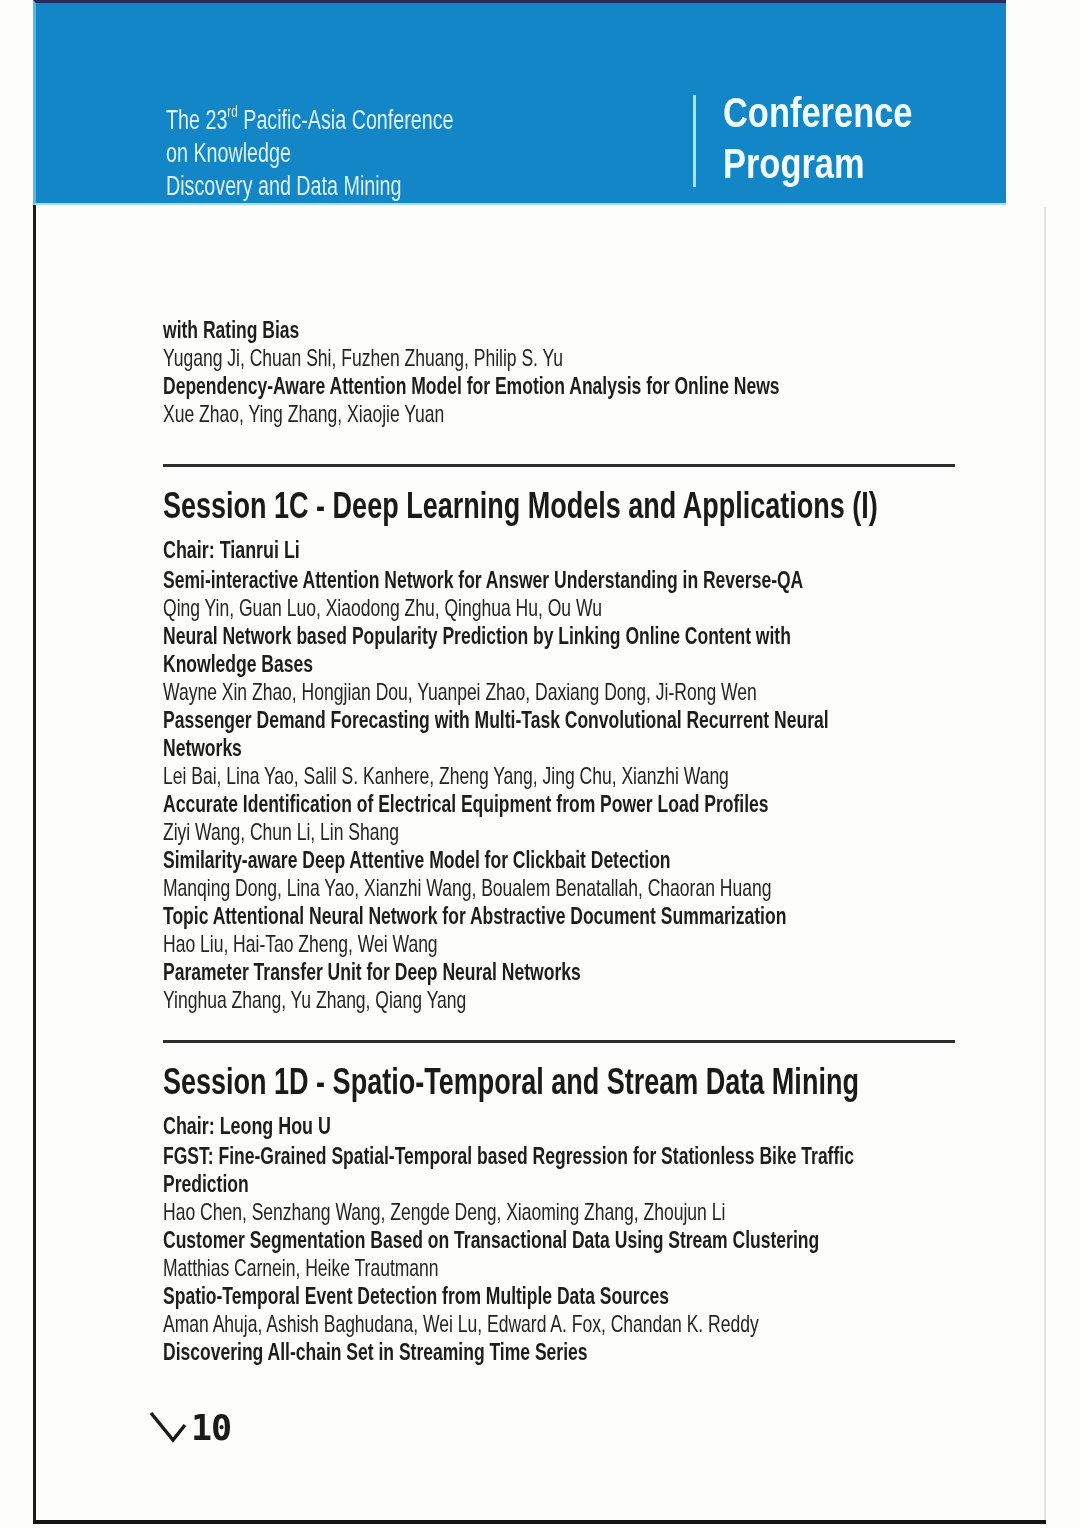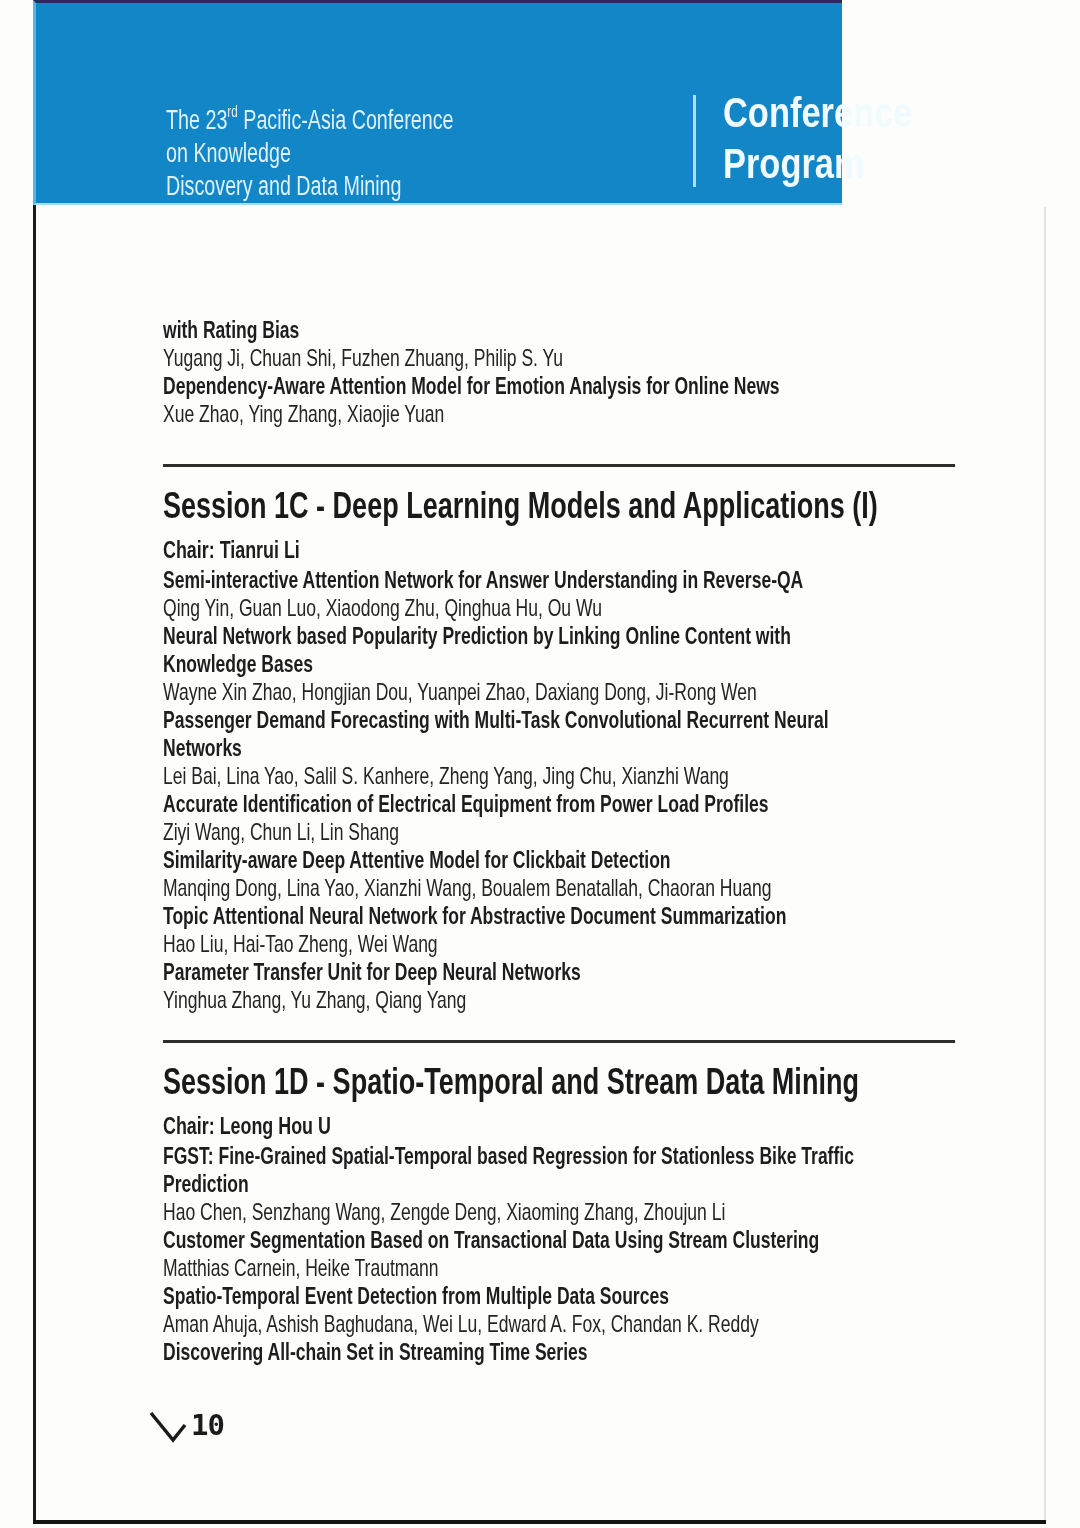--- a/index.html
+++ b/index.html
@@ -7,21 +7,21 @@
     width: 1080px; height: 1528px;
     position: relative;
     background: #fdfdfc;
     font-family: "Liberation Sans", sans-serif;
     color: #1f1f1f;
     overflow: hidden;
   }
   
   .header-band {
     position: absolute; left: 33px; top: 0;
-    width: 809px; height: 205px;
+    width: 973px; height: 205px;
     box-sizing: border-box;
     background: var(--band-blue, #1286c7);
     border-top: 3px solid var(--band-top, #2a2a5e);
     border-left: 3px solid #56b7e2;
     border-bottom: 2px solid #a5e0f0;
   }
   .conf-name {
     position: absolute; left: 130px; top: 94px;
     width: 480px;
     font-size: 27px; line-height: 33px;
@@ -68,21 +68,21 @@
   }
   .chair { font-size: 24.5px; line-height: 30px; font-weight: 700; margin: 0 0 1px 0; color: #1d1d1d; }
   
   .footer {
     position: absolute; left: 148px; top: 1406px;
     display: flex; align-items: flex-start; gap: 3px;
   }
   .corner-mark { margin-top: 4px; }
   .pagenum {
     font-family: "DejaVu Sans Mono", monospace;
-    font-size: 29px; font-weight: 700; letter-spacing: -1px;
+    font-size: 35px; font-weight: 700; letter-spacing: -1px;
     color: #1b1b1b; margin-top: 2px;
   }
 </style>
 </head>
 <body>
 
 <div class="header-band">
   <div class="conf-name">
     <div><span>The 23</span><sup>rd</sup><span> Pacific-Asia Conference</span></div>
     <div>on Knowledge</div>

